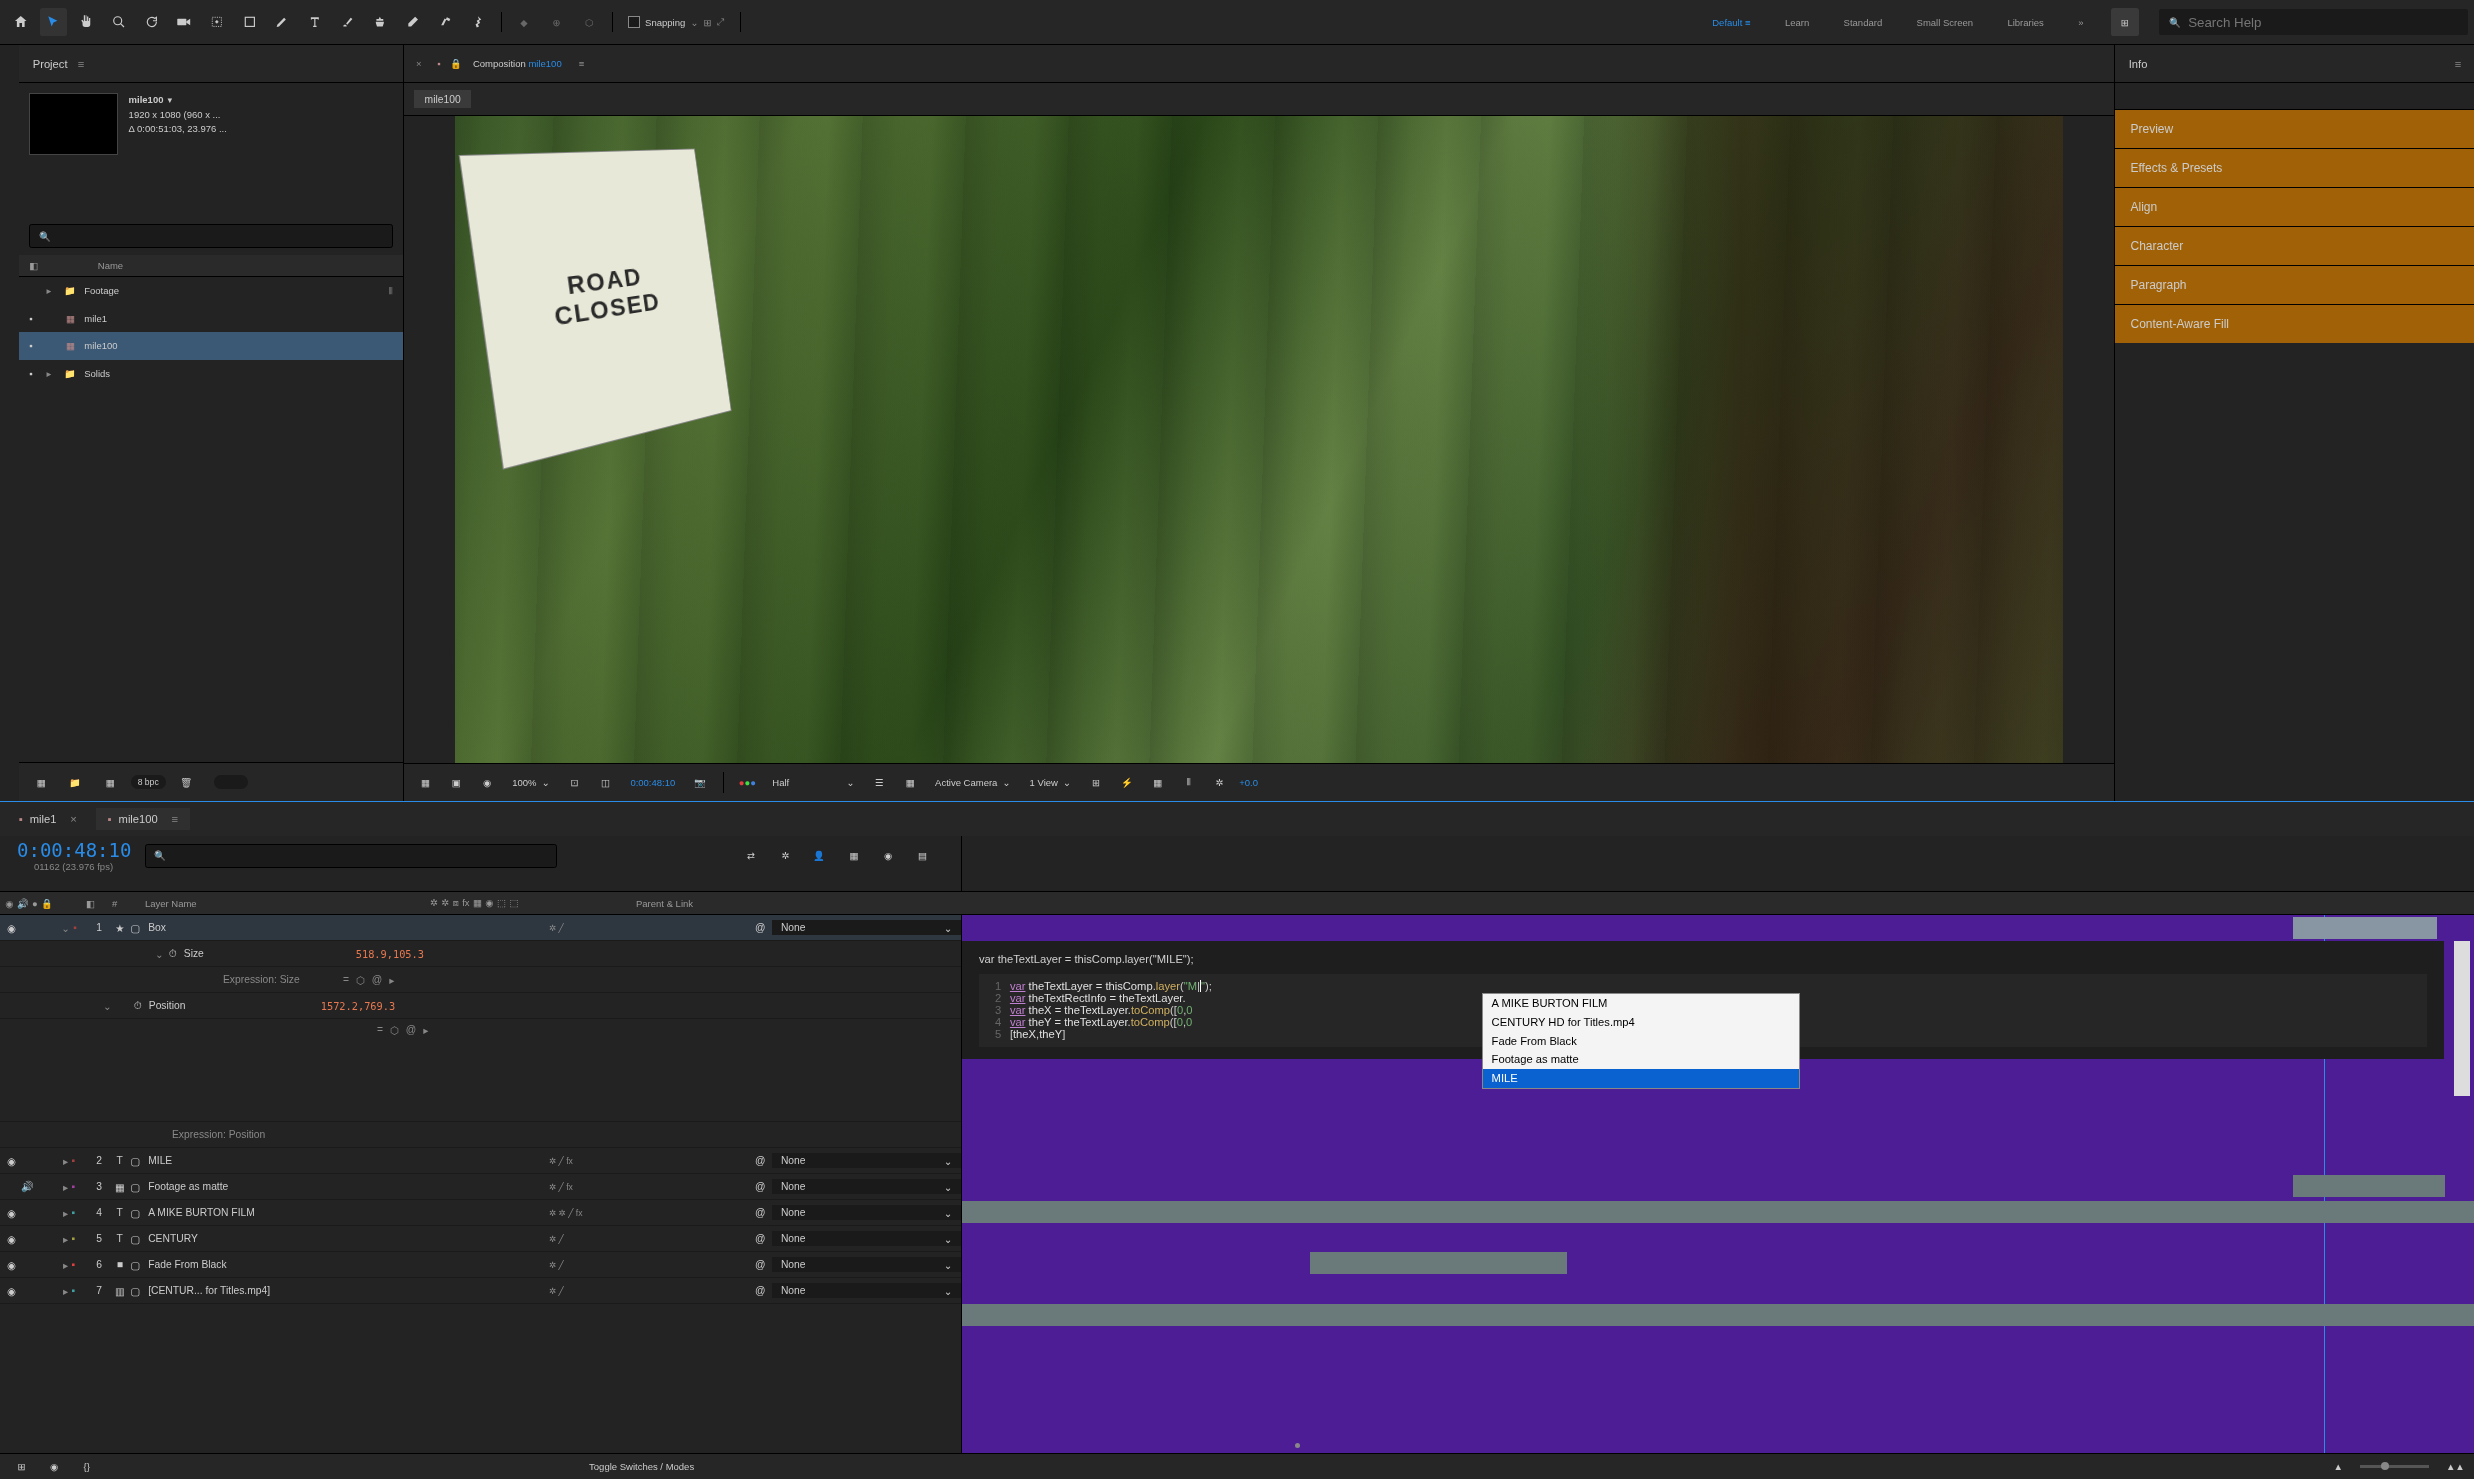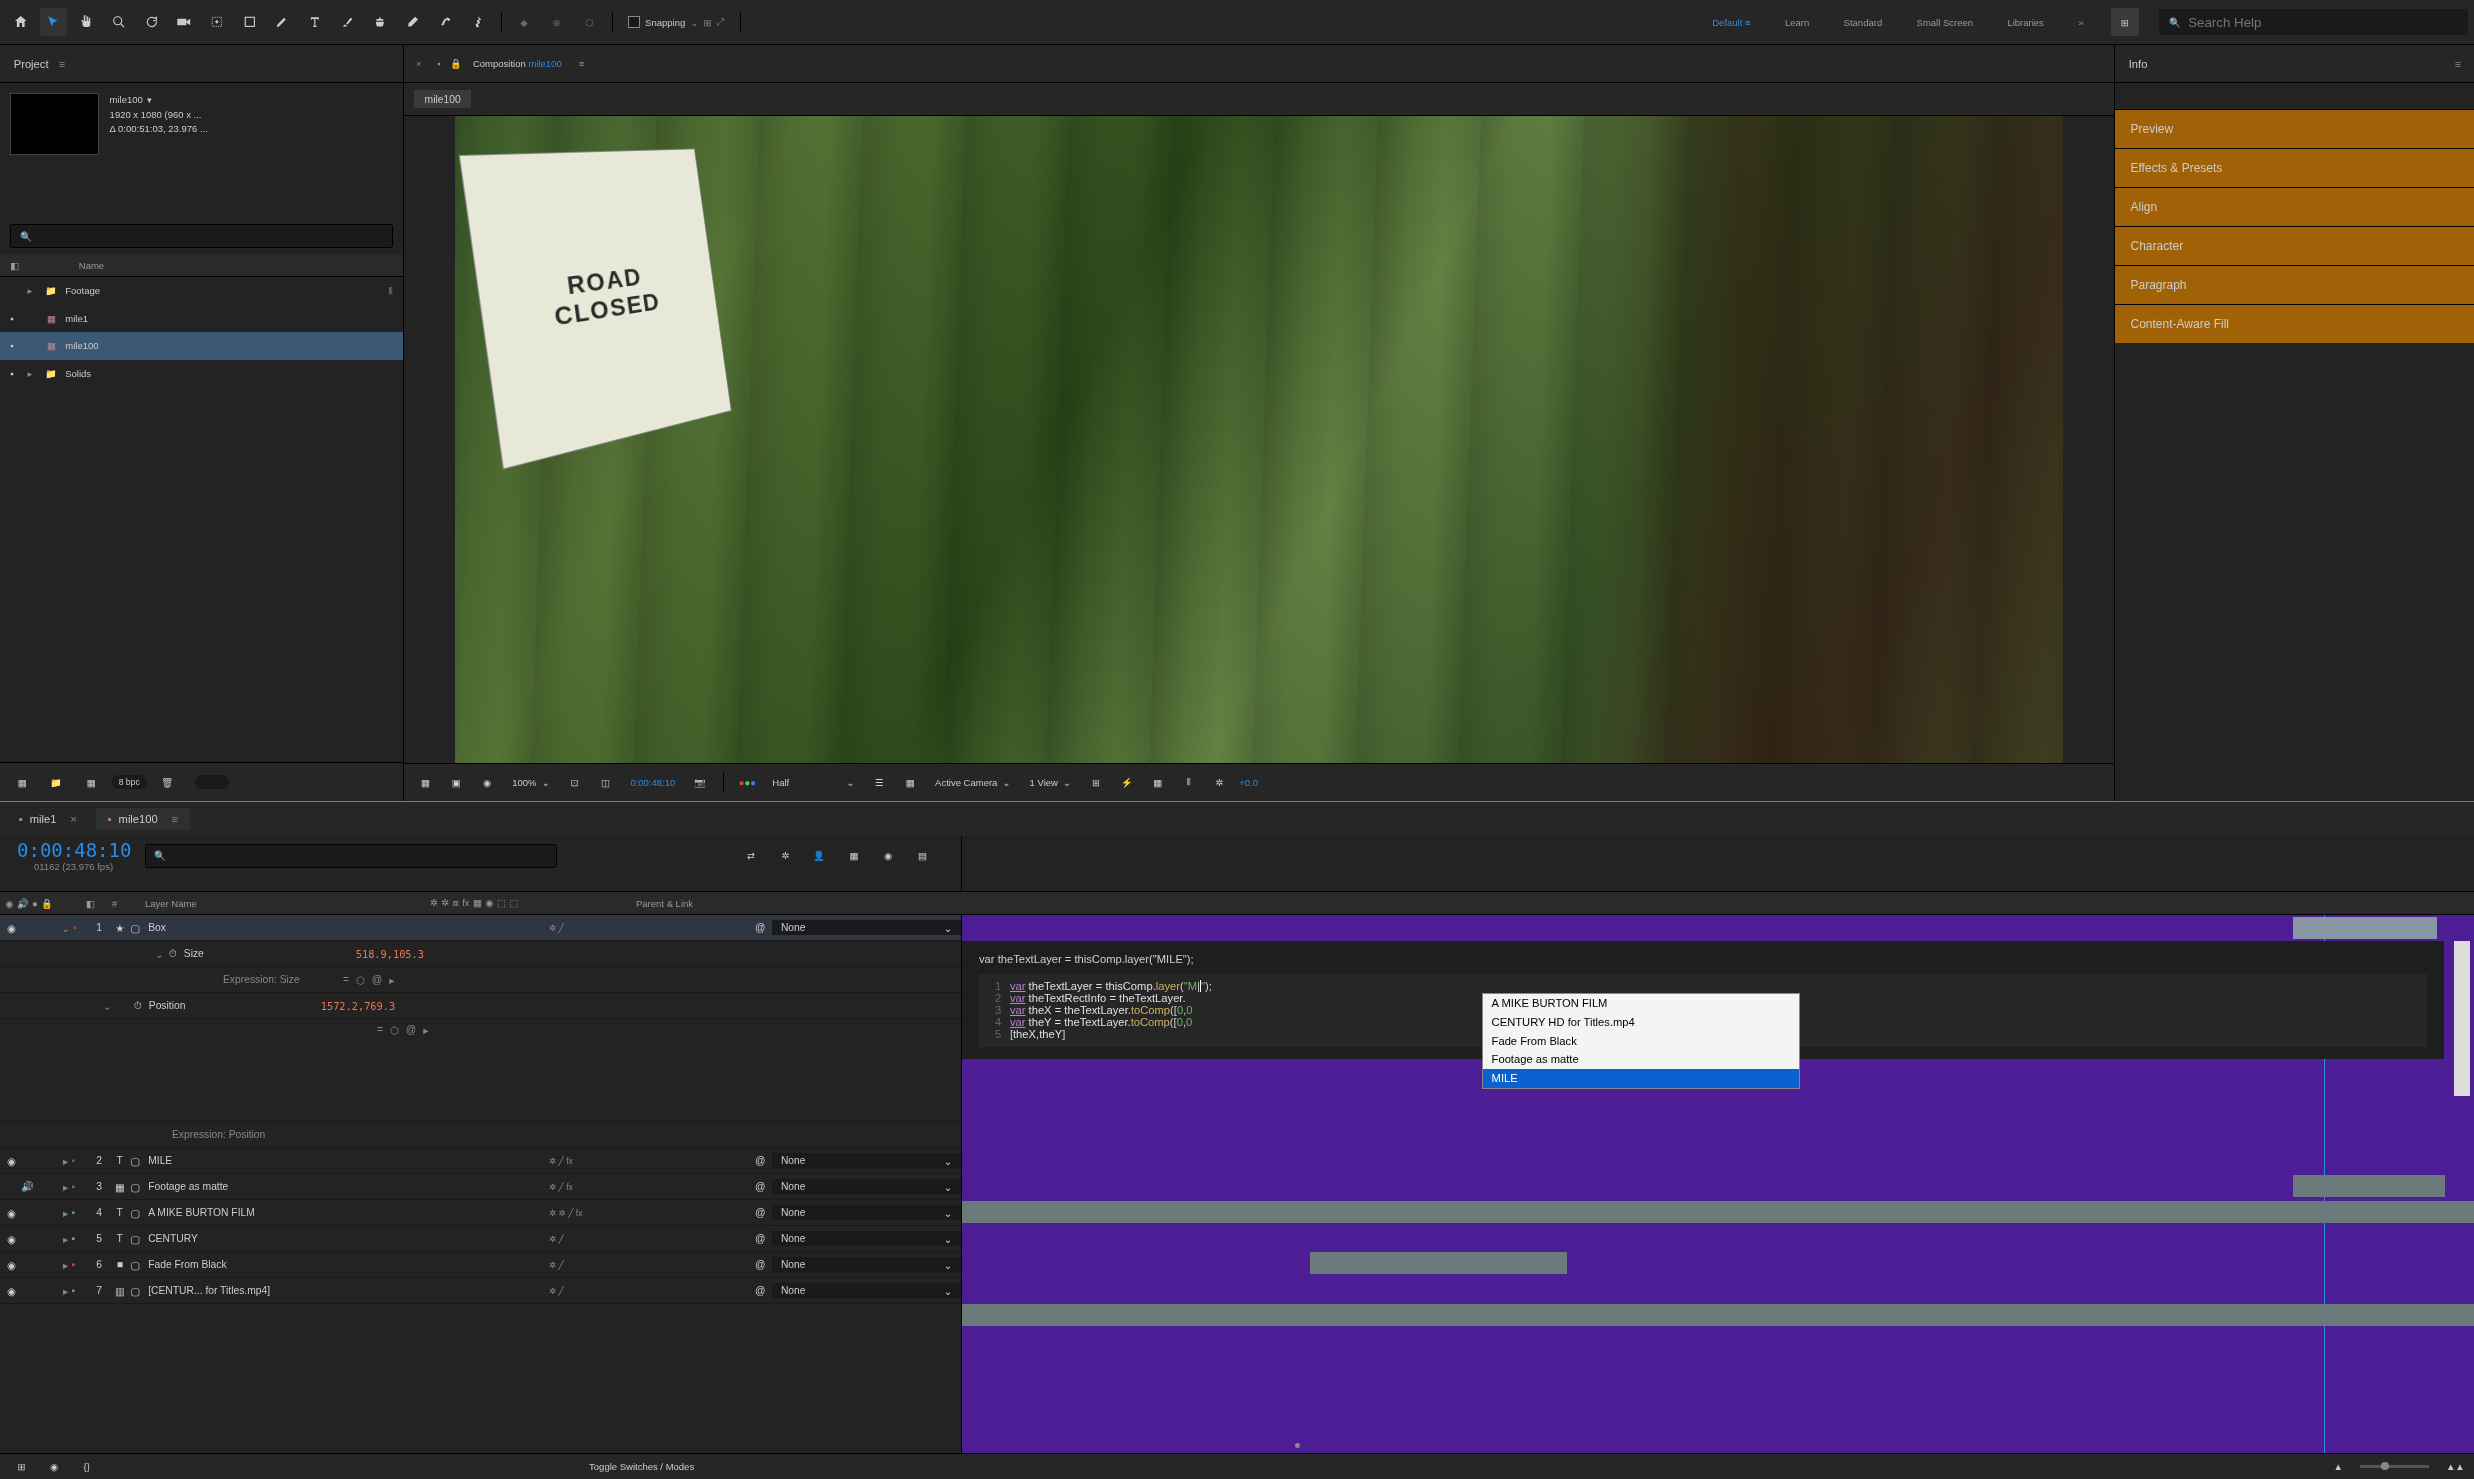--- a/index.html
+++ b/index.html
@@ -10,26 +10,26 @@
 .tool-btn.active { background: #333; color: #288ce8; }
 .tool-sep { width: 0.9px; height: 20.6px; background: #000; margin: 0 3.4px; }
 .snapping { display: flex; align-items: center; gap: 5.2px; padding: 0 6.9px; }
 .checkbox { width: 12px; height: 12px; border: 0.9px solid #888; background: #1a1a1a; }
 .workspace-tabs { display: flex; gap: 20.6px; margin-left: auto; align-items: center; }
 .ws-tab { padding: 3.4px 6.9px; color: #999; cursor: pointer; }
 .ws-tab.active { color: #288ce8; }
 .search-help { display: flex; align-items: center; gap: 6.9px; background: #1a1a1a; padding: 5.2px 10.3px; border-radius: 2.6px; width: 309px; }
 .main { flex: 1; display: flex; flex-direction: column; }
 .upper { display: flex; height: 756px; }
-.project-panel { width: 404px; background: #232323; display: flex; flex-direction: column; border-right: 0.9px solid #000; }
+.project-panel { width: 404px; background: #232323; display: flex; flex-direction: column; border-right: 0.9px solid #000; padding-left: 19px; }
 .panel-header { height: 38px; display: flex; align-items: center; padding: 0 13.7px; background: #262626; border-bottom: 0.9px solid #000; font-size: 11.2px; }
 .comp-info { display: flex; padding: 10.3px; gap: 10.3px; }
 .thumb { width: 89px; height: 62px; background: #000; border: 0.9px solid #444; }
 .comp-meta { font-size: 9.5px; line-height: 1.5; color: #ccc; }
-.comp-meta .name { font-weight: normal; }
+.comp-meta .name { font-weight: bold; }
 .search-row { padding: 6.9px 10.3px; }
 .search-box { background: #1a1a1a; border: 0.9px solid #000; padding: 5.2px 8.6px; border-radius: 2.6px; width: 100%; color: #888; }
 .col-header { background: #2a2a2a; padding: 5.2px 10.3px; border-bottom: 0.9px solid #000; display: flex; gap: 20.6px; font-size: 9.5px; color: #999; }
 .asset-row { display: flex; align-items: center; padding: 3.4px 10.3px; gap: 6.9px; height: 27.5px; }
 .asset-row.sel { background: #3b5874; }
 .asset-row .twirl { width: 10.3px; color: #888; }
 .asset-icon { width: 13.7px; height: 12px; display: flex; align-items: center; justify-content: center; }
 .bottom-bar { display: flex; align-items: center; gap: 6.9px; padding: 5.2px 8.6px; border-top: 0.9px solid #000; background: #262626; margin-top: auto; }
 .bpc { background: #1a1a1a; padding: 1.7px 6.9px; font-size: 8.6px; border-radius: 6.9px; }
 .comp-panel { flex: 1; background: #232323; display: flex; flex-direction: column; }

